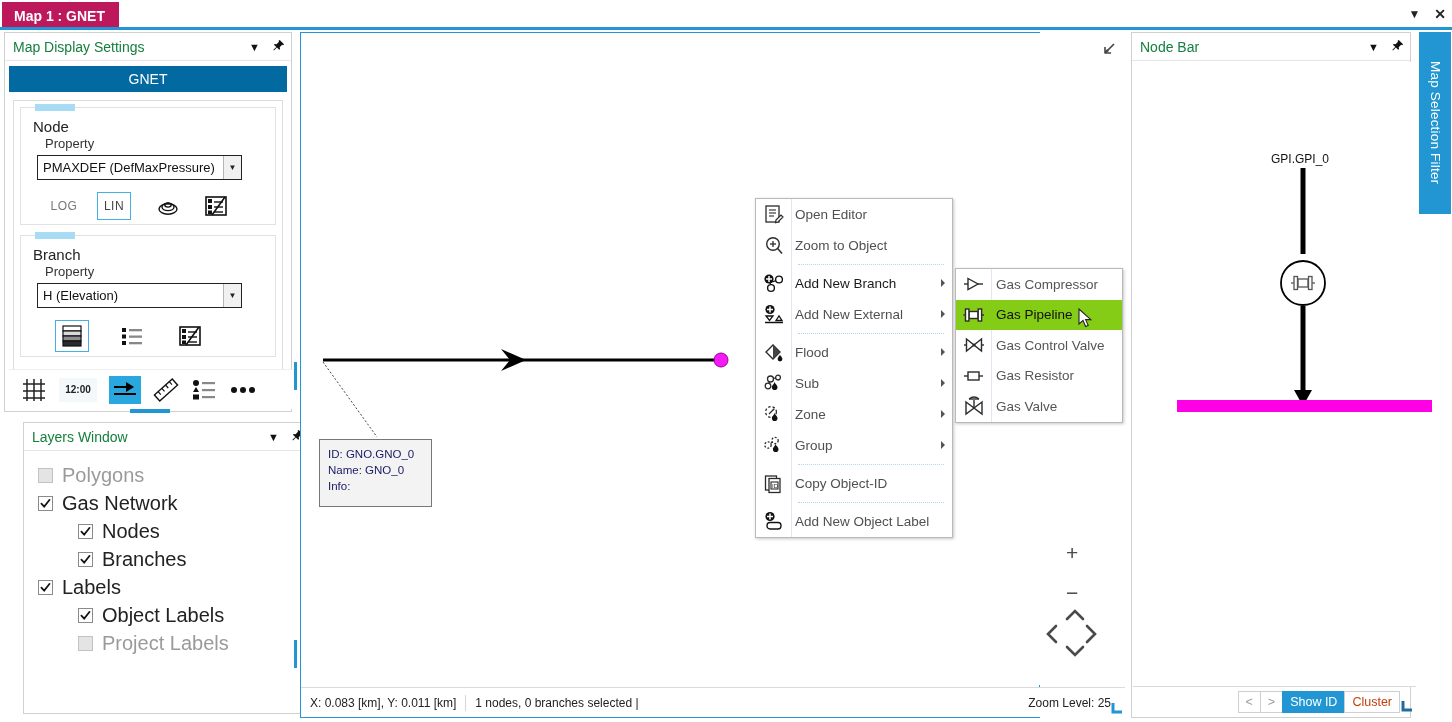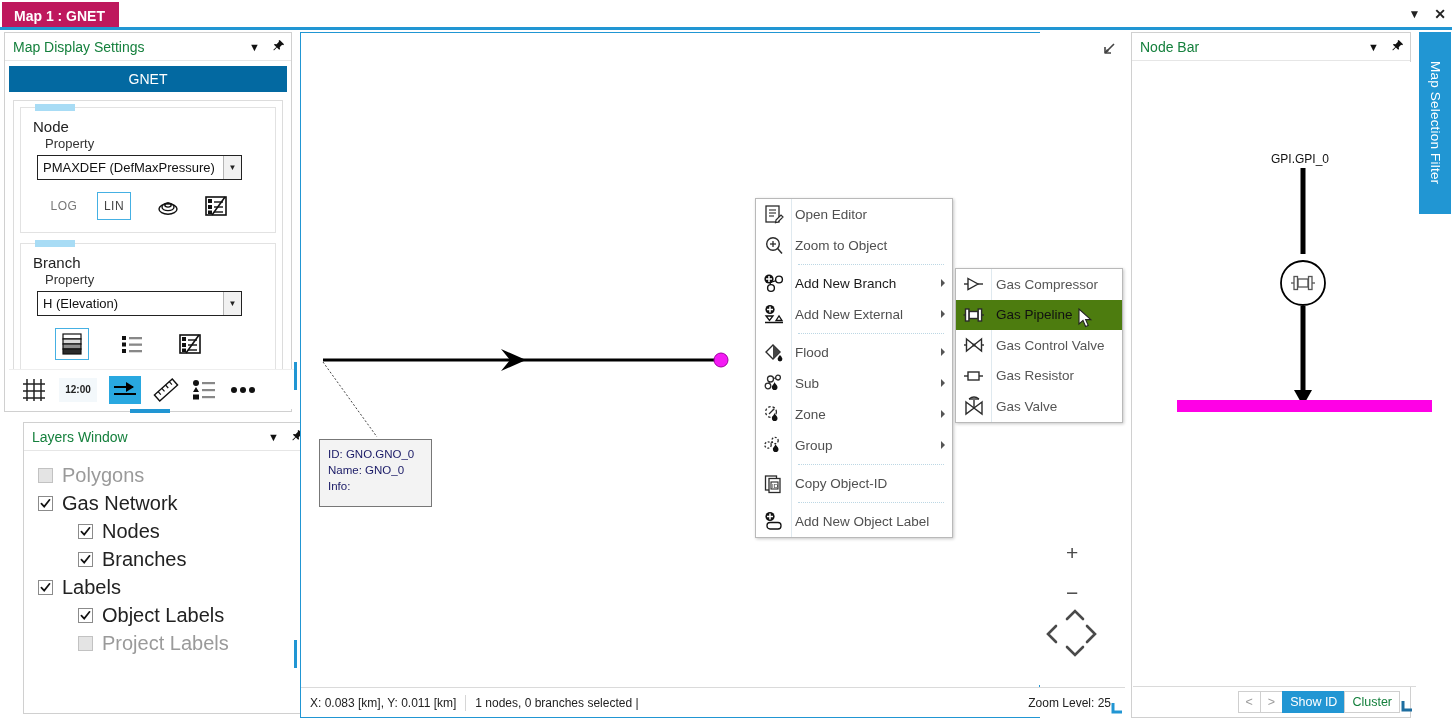--- a/index.html
+++ b/index.html
@@ -61,21 +61,21 @@
     margin: 5px 4px 0 4px; height: 26px;
     background: #0369a1; color: #fff;
     display: flex; align-items: center; justify-content: center;
     font-size: 14px;
   }
   .group-outer {
     margin: 8px 8px 0 8px; border: 1px solid #dcdcdc; padding: 6px;
     position: relative;
   }
   .fieldset {
-    position: relative; border: 1px solid #e2e2e2; padding: 6px 10px 12px 10px;
+    position: relative; border: 1px solid #e2e2e2; padding: 6px 10px 4px 10px;
     margin-bottom: 10px;
   }
   .fieldset .tabmark {
     position: absolute; left: 14px; top: -4px; width: 40px; height: 7px;
     background: #a8dcf5;
   }
   .fs-title { font-size: 15px; color: #222; margin: 4px 0 0 2px; }
   .fs-sub { font-size: 13px; color: #333; margin: 1px 0 4px 14px; }
   .combo {
     position: relative; height: 25px; border: 1px solid #222; background: #fff;
@@ -216,21 +216,21 @@
     box-shadow: 1px 1px 3px rgba(0,0,0,.22); z-index: 50;
   }
   .submenu .sub-iconcol {
     position: absolute; left: 0; top: 0; width: 36px; height: 100%;
     border-right: 1px solid #dfe9ef;
   }
   .sub-item {
     position: relative; height: 30.5px; display: flex; align-items: center;
     padding-left: 36px; cursor: pointer; font-size: 13.5px; color: #555;
   }
-  .sub-item.hover { background: #4d7c0f; }
+  .sub-item.hover { background: #84cc16; }
   .sub-item.hover .sub-label { color: #111; }
   .sub-item .subicon {
     position: absolute; left: 3px; top: 4px; width: 30px; height: 22px;
     display: flex; align-items: center; justify-content: center;
   }
   .sub-label { padding-left: 4px; }
   .cursor-arrow { position: absolute; left: 1078px; top: 308px; z-index: 60; }
 
   
   .rightpanel {
@@ -247,21 +247,21 @@
     display: flex; align-items: center; justify-content: flex-end;
     padding-right: 16px; gap: 0;
   }
   .rp-btn {
     height: 22px; min-width: 20px; padding: 0 7px;
     border: 1px solid #cfcfcf; background: #fff;
     display: flex; align-items: center; justify-content: center;
     font-size: 12.5px; color: #9c9c9c; cursor: pointer; margin-left: -1px;
   }
   .rp-btn.primary { background: #2196d3; color: #fff; border-color: #2196d3; }
-  .rp-btn.normal { color: #15803d; }
+  .rp-btn.normal { color: #c2410c; }
   .rp-grip { position: absolute; right: 3px; bottom: 3px; width: 12px; height: 14px; }
 
   
   .vtab {
     position: absolute; right: 1px; top: 32px; width: 32px; height: 182px;
     background: #2196d3; color: #fff;
     display: flex; align-items: center; justify-content: center;
     cursor: pointer;
   }
   .vtab span {

